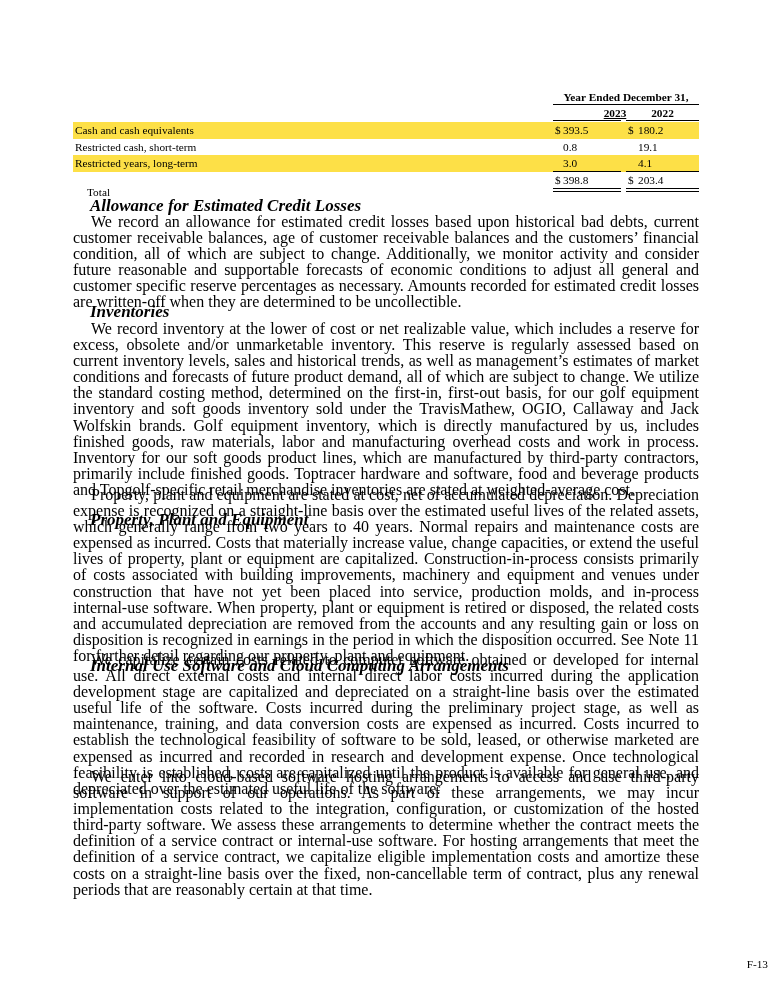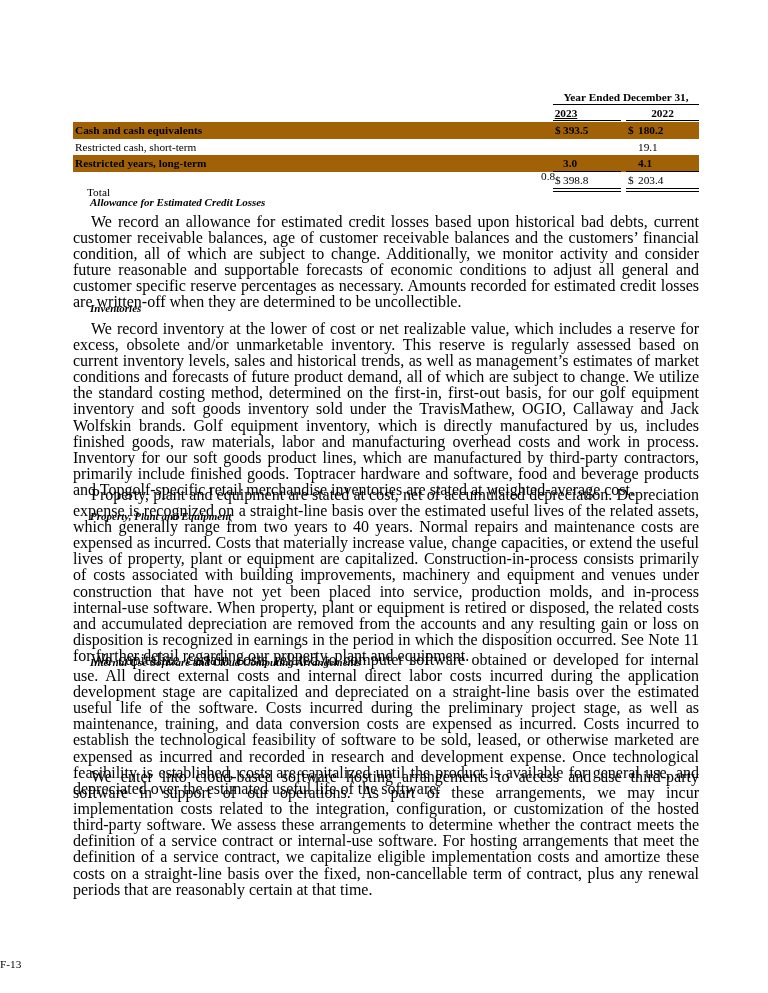--- a/index.html
+++ b/index.html
@@ -11,59 +11,59 @@
     .page { position: absolute; left: 73px; top: 0; width: 626px; }
 
     
     .fin-table { position: absolute; left: 0; top: 89px; width: 626px; }
     .hdr-group { position: absolute; left: 480px; width: 146px; top: 0; height: 16px;
       font-weight: bold; text-align: center; line-height: 16px; font-size: 11.3px; }
     .hdr-group-line { position: absolute; left: 480px; width: 146px; top: 15px; border-top: 1px solid #000; }
     .hdr-year { position: absolute; top: 17px; height: 15px; font-weight: bold; text-align: center; line-height: 15px; }
     .hdr-year-line { position: absolute; top: 31px; border-top: 1px solid #000; }
     .row { position: absolute; left: 0; width: 626px; height: 16.5px; line-height: 16.5px; }
-    .row.shaded { background: #a16207; font-weight: bold; }
+    .row.shaded { background: #fde047; }
     .row .label { position: absolute; left: 2px; }
     .row .label.indent { left: 14px; margin-top: 12px; }
     .cell-dollar { position: absolute; }
     .cell-val { position: absolute; }
     .ul-single { position: absolute; border-top: 1px solid #000; }
     .ul-double { position: absolute; border-top: 1px solid #000; height: 2px; border-bottom: 1px solid #000; }
 
     
-    .section-title { position: absolute; left: 17px; font-weight: bold; font-style: italic; font-size: 11px; text-align: right; }
+    .section-title { position: absolute; left: 17px; font-weight: bold; font-style: italic; font-size: 17px; text-align: right; }
     .para { position: absolute; left: 0; width: 626px; text-align: justify; text-indent: 18px;
       line-height: 16.1px; font-size: 16px; }
-    .footer { position: absolute; top: 958px; left: 0; width: 768px; text-align: left; font-size: 11.3px; }
+    .footer { position: absolute; top: 958px; left: 0; width: 768px; text-align: right; font-size: 11.3px; }
   </style>
 </head>
 <body>
 
 <div class="page">
 
   <div class="fin-table">
     <div class="hdr-group">Year Ended December 31,</div>
     <div class="hdr-group-line"></div>
 
-    <div class="hdr-year" style="left:459px;width:68px;text-decoration:underline;">2023</div>
+    <div class="hdr-year" style="left:508px;width:68px;text-decoration:underline;">2023</div>
     <div class="hdr-year" style="left:553px;width:73px;">2022</div>
     <div class="hdr-year-line" style="left:480px;width:68px;"></div>
     <div class="hdr-year-line" style="left:553px;width:73px;"></div>
 
     <div class="row shaded" style="top:33px;">
       <span class="label">Cash and cash equivalents</span>
       <span class="cell-dollar" style="left:482px;">$</span>
       <span class="cell-val" style="left:490px;width:55px;">393.5</span>
       <span class="cell-dollar" style="left:555px;">$</span>
       <span class="cell-val" style="left:565px;width:58px;">180.2</span>
     </div>
 
     <div class="row" style="top:50px;">
       <span class="label">Restricted cash, short-term</span>
-      <span class="cell-val" style="left:468px;width:55px;margin-top:29px;">0.8</span>
+      <span class="cell-val" style="left:490px;width:55px;">0.8</span>
       <span class="cell-val" style="left:565px;width:58px;">19.1</span>
     </div>
 
     <div class="row shaded" style="top:66px;">
       <span class="label">Restricted years, long-term</span>
       <span class="cell-val" style="left:490px;width:55px;">3.0</span>
       <span class="cell-val" style="left:565px;width:58px;">4.1</span>
     </div>
     <div class="ul-single" style="top:82px;left:480px;width:68px;"></div>
     <div class="ul-single" style="top:82px;left:553px;width:73px;"></div>

